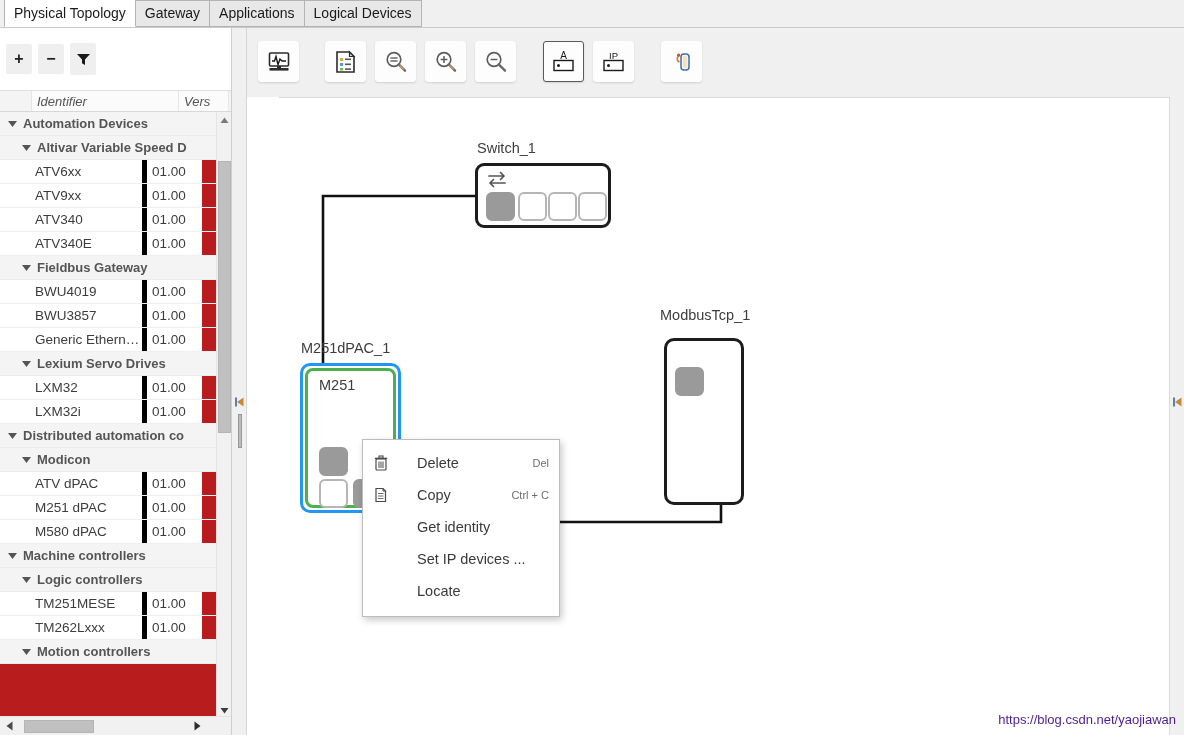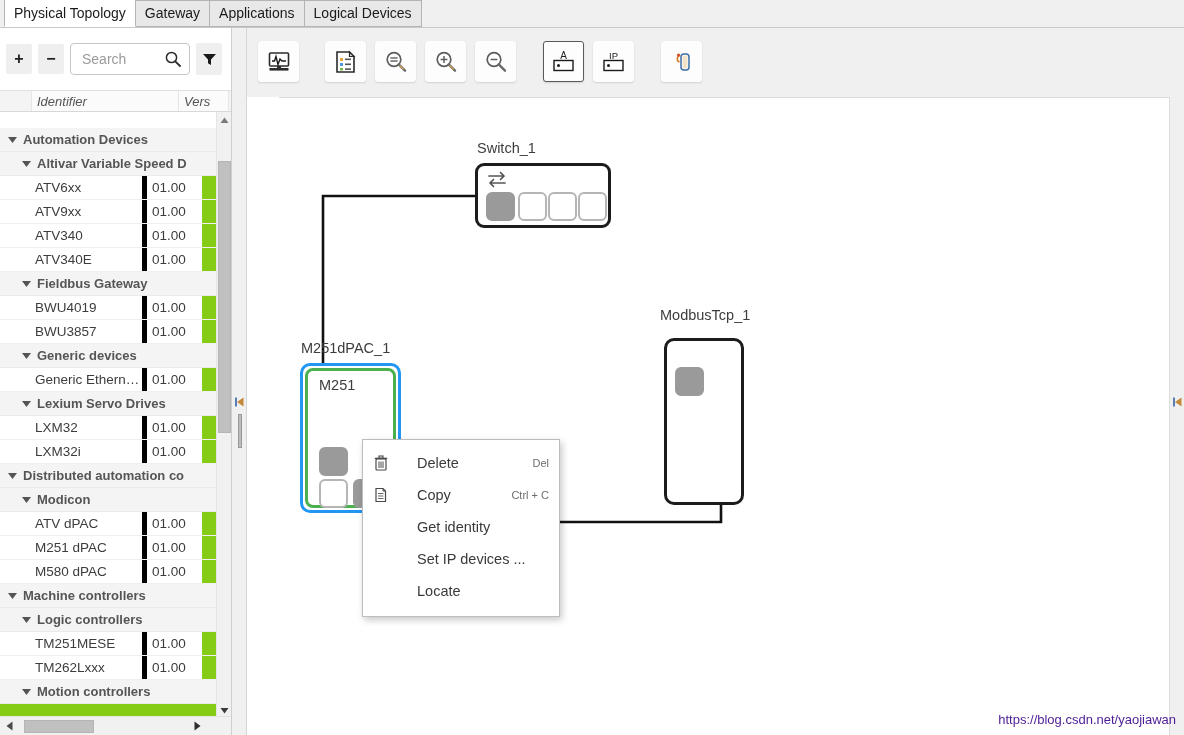--- a/index.html
+++ b/index.html
@@ -108,22 +108,21 @@
     background: #fbfbfb;
     overflow: hidden; white-space: nowrap;
   }
   .th-ident { width: 147px; }
   .th-vers  { width: 50px; }
 
   
   #tree-body {
     position: absolute; left: 0; top: 84px; width: 217px; height: 606px;
     overflow: hidden;
-    background: #84cc16;
-    margin-top: 16px;
+    background: #b91c1c;
   }
   .trow {
     height: 24px; display: flex; align-items: center;
     font-size: 13.5px; white-space: nowrap;
   }
   .trow .caret {
     width: 11px; height: 11px;
     margin-right: 5px;
     flex: 0 0 auto;
   }
@@ -349,27 +348,20 @@
   <div class="tab">Applications</div>
   <div class="tab">Logical Devices</div>
 </div>
 
 <div id="leftpanel">
 
   <div id="left-toolbar">
     <div class="sq-btn">+</div>
     <div class="sq-btn">−</div>
 
-    <div id="search-wrap">
-      <input id="search-input" type="text" placeholder="Search" style="">
-      <svg class="search-mag" viewBox="0 0 18 18">
-        <circle cx="7.5" cy="7.5" r="5.1" fill="none" stroke="#2b2b2b" stroke-width="1.5"></circle>
-        <line x1="11.3" y1="11.3" x2="16" y2="16" stroke="#2b2b2b" stroke-width="1.8" stroke-linecap="round"></line>
-      </svg>
-    </div>
 
     <div id="filter-btn">
       <svg width="15" height="15" viewBox="0 0 15 15">
         <path d="M1 2 H14 L9 7.6 V13 L6 11.3 V7.6 Z" fill="#1a1a1a"></path>
       </svg>
     </div>
   </div>
 
   <div id="tree-header">
     <div class="th-spacer"></div>
@@ -412,26 +404,20 @@
         </svg>
         <span>Fieldbus Gateway</span>
       </div>
       <div class="trow leaf">
         <span class="lname">BWU4019</span>
         <span class="lvers">01.00</span>
       </div>
       <div class="trow leaf">
         <span class="lname">BWU3857</span>
         <span class="lvers">01.00</span>
-      </div>
-      <div class="trow grp lvl1">
-        <svg class="caret" viewBox="0 0 11 11">
-          <path d="M1 3 L10 3 L5.5 9 Z" fill="#555"></path>
-        </svg>
-        <span>Generic devices</span>
       </div>
       <div class="trow leaf">
         <span class="lname">Generic Ethernet fi...</span>
         <span class="lvers">01.00</span>
       </div>
       <div class="trow grp lvl1">
         <svg class="caret" viewBox="0 0 11 11">
           <path d="M1 3 L10 3 L5.5 9 Z" fill="#555"></path>
         </svg>
         <span>Lexium Servo Drives</span>

